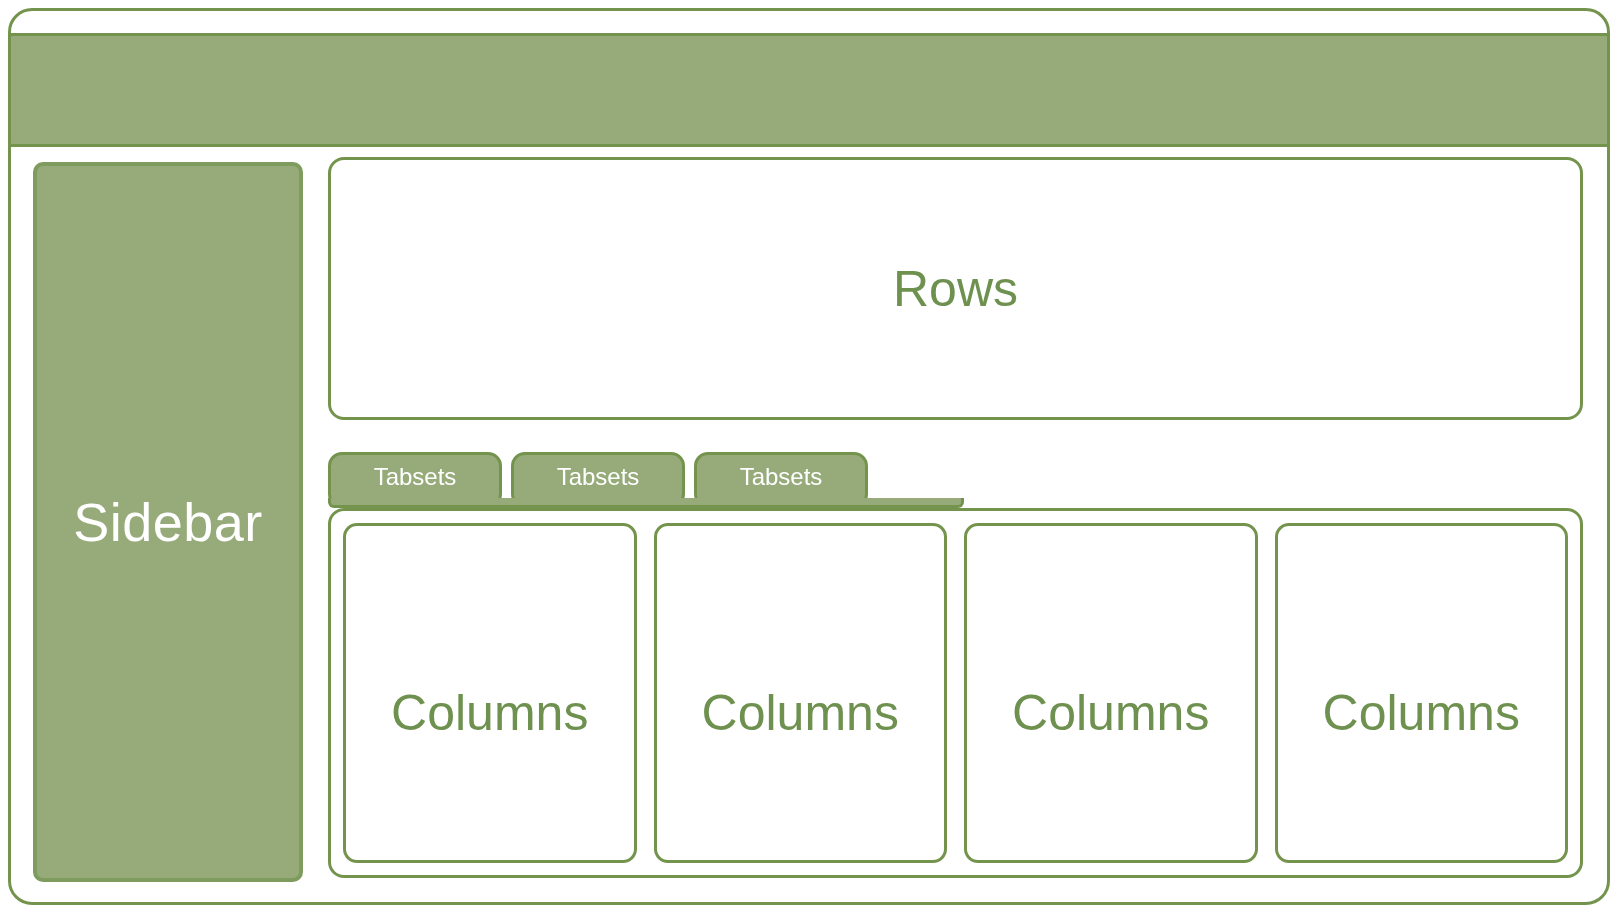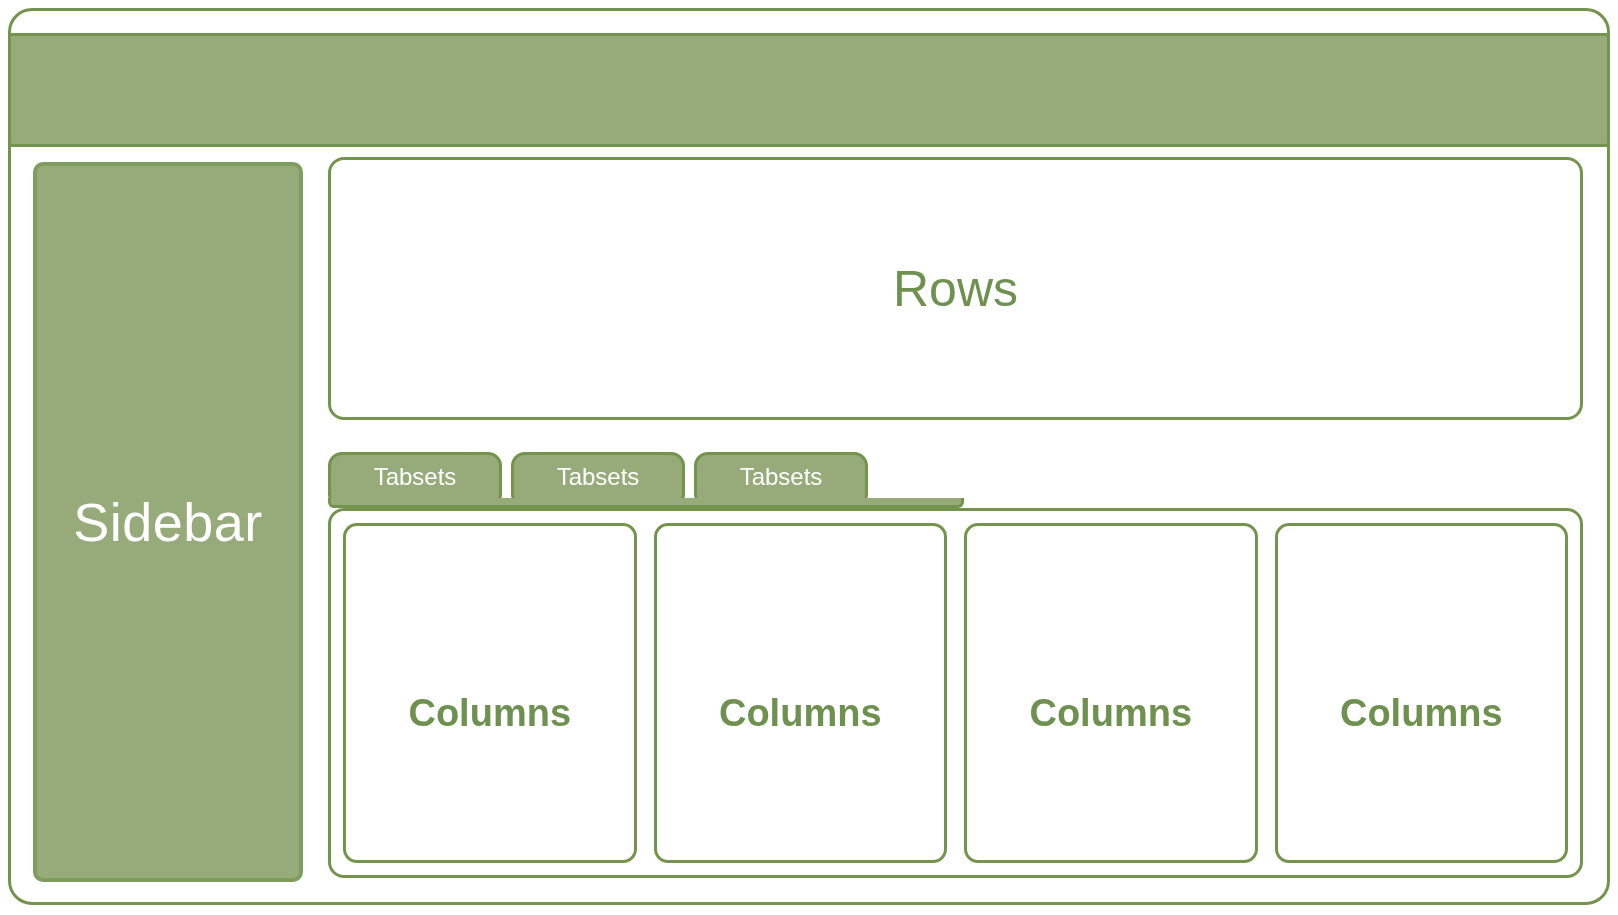--- a/index.html
+++ b/index.html
@@ -91,21 +91,21 @@
     display: flex; gap: 17px;
     padding: 12px;
   }
   .column-card {
     flex: 1 1 0;
     background: #ffffff;
     border: 3px solid #74944D;
     border-radius: 14px;
     display: flex; align-items: center; justify-content: center;
   }
-  .column-label { color: #6F9150; font-size: 38px; font-weight: 700; margin-top: 40px; }
+  .column-label { color: #6F9150; font-size: 50px; font-weight: 400; margin-top: 40px; }
 </style>
 </head>
 <body>
 
 <div class="canvas">
   <div class="frame">
 
     <div class="header"></div>
 
     <div class="sidebar">

